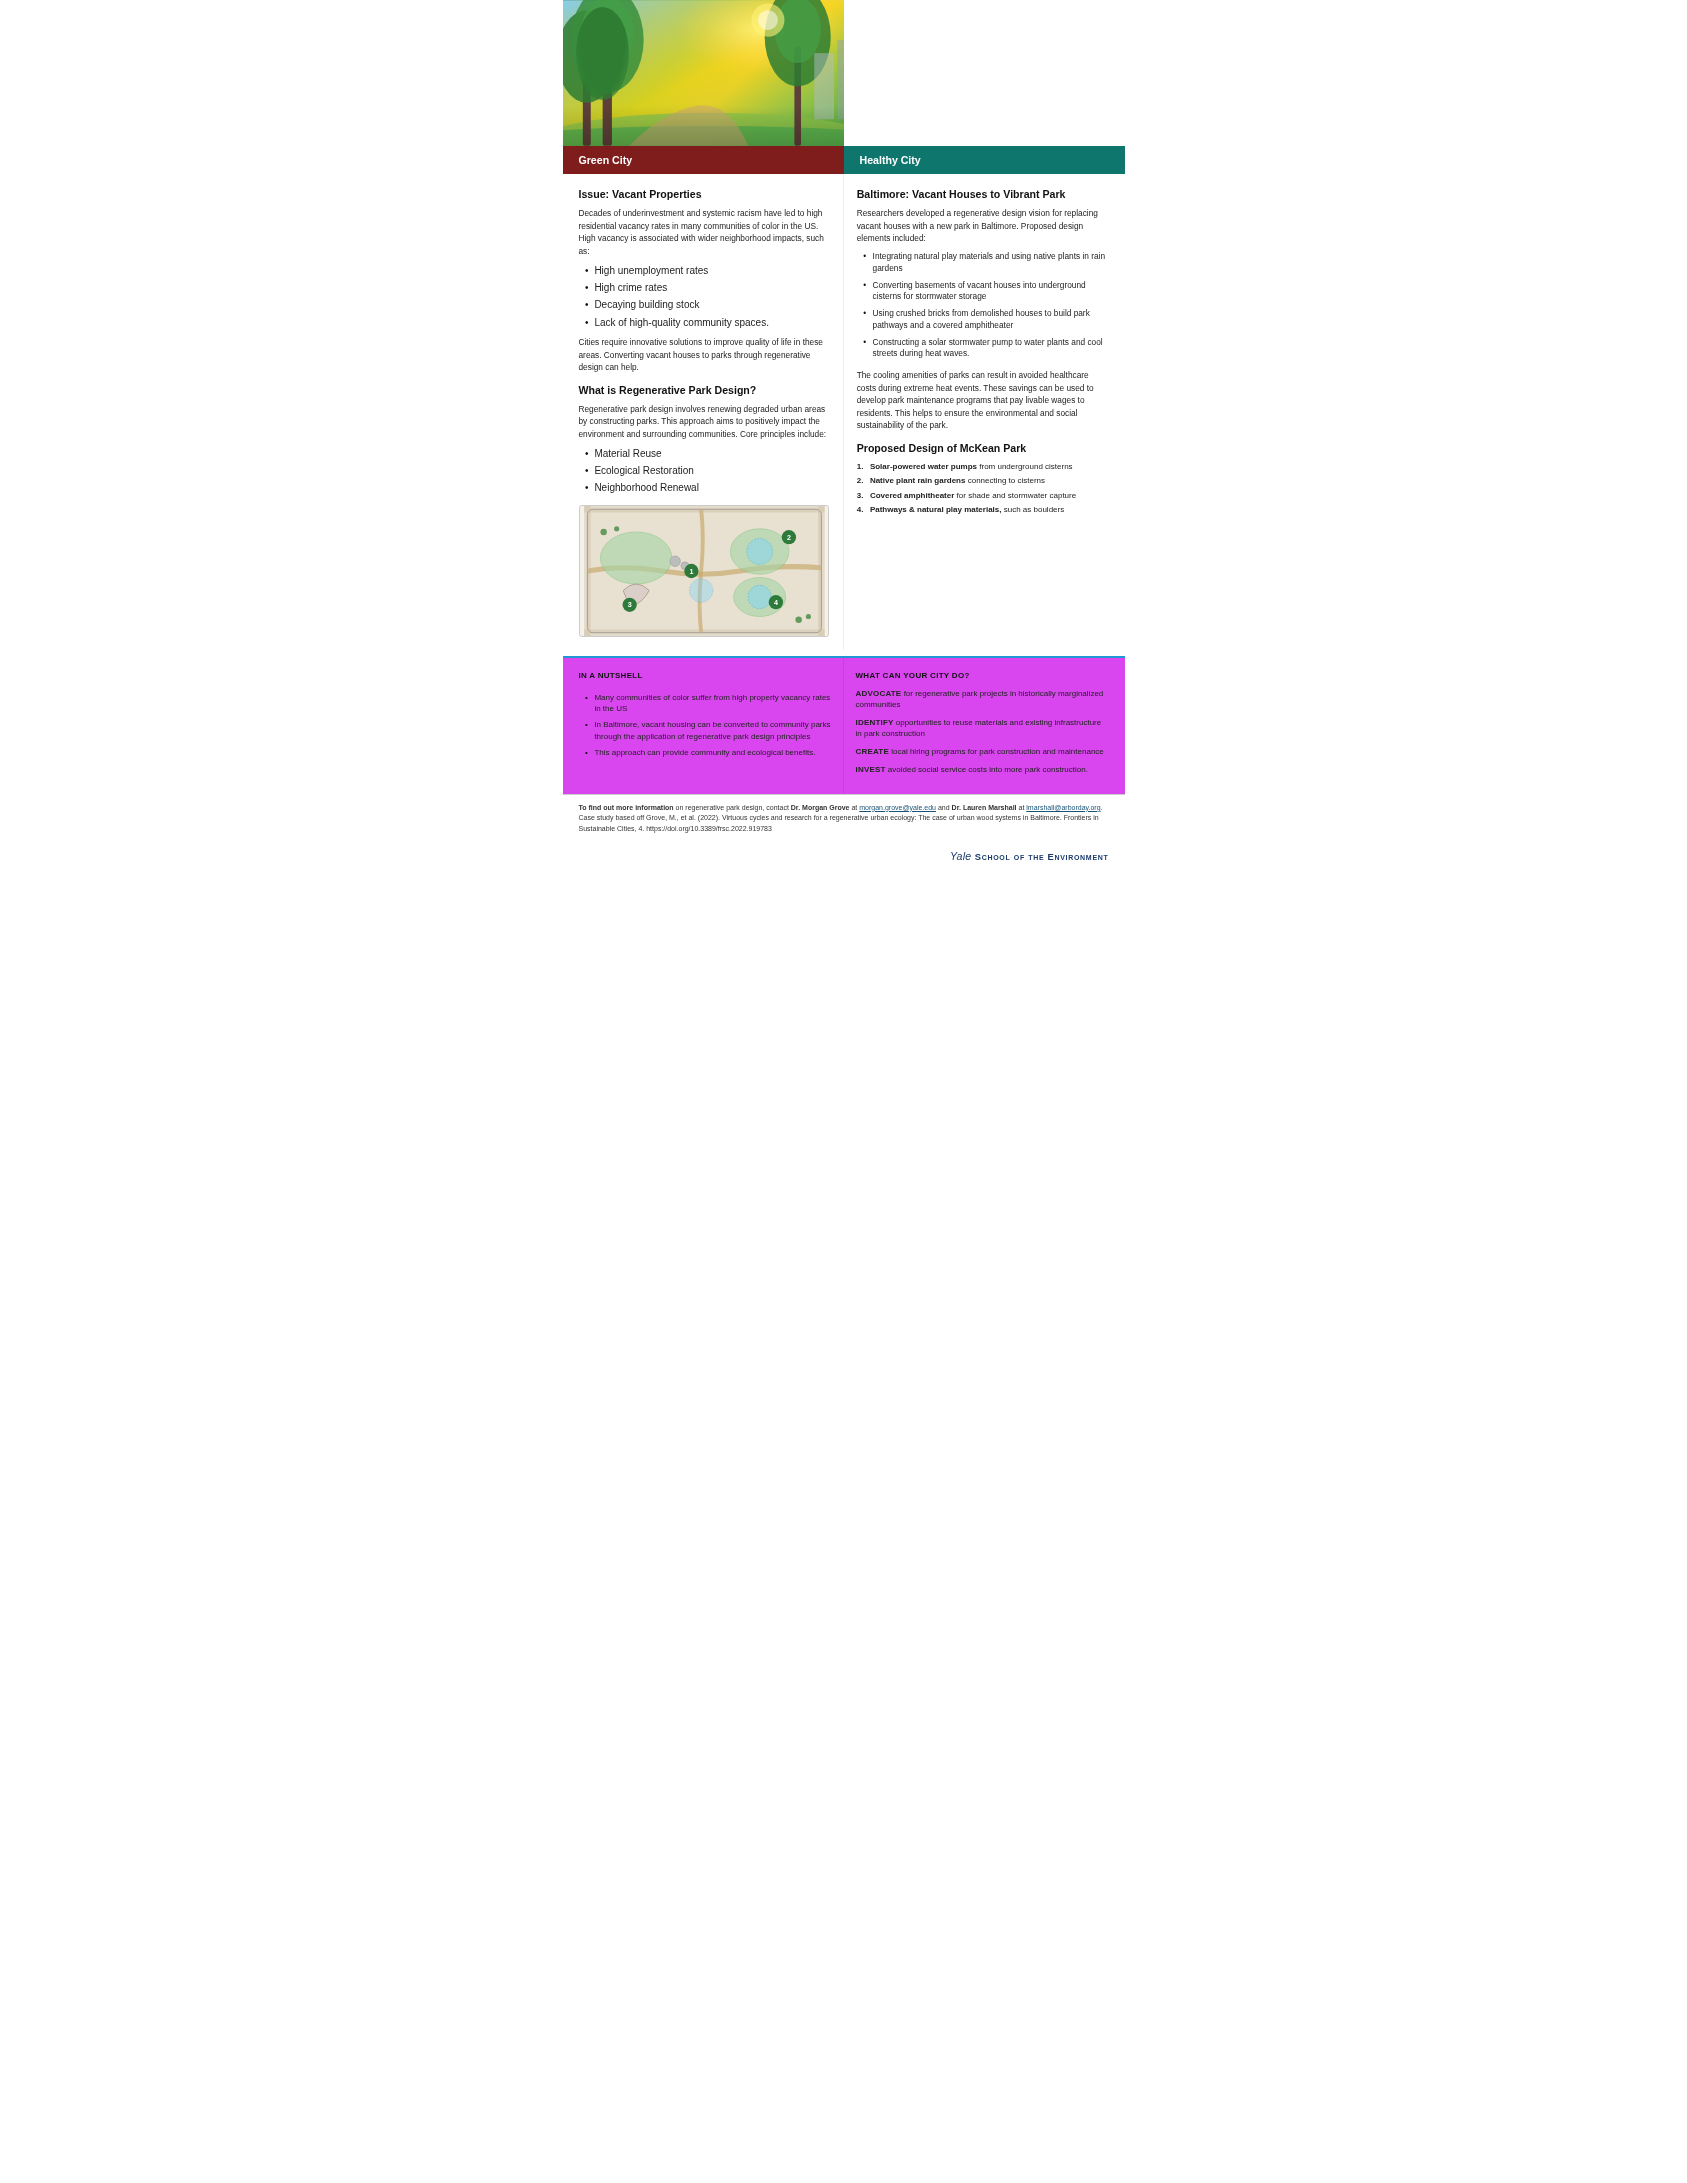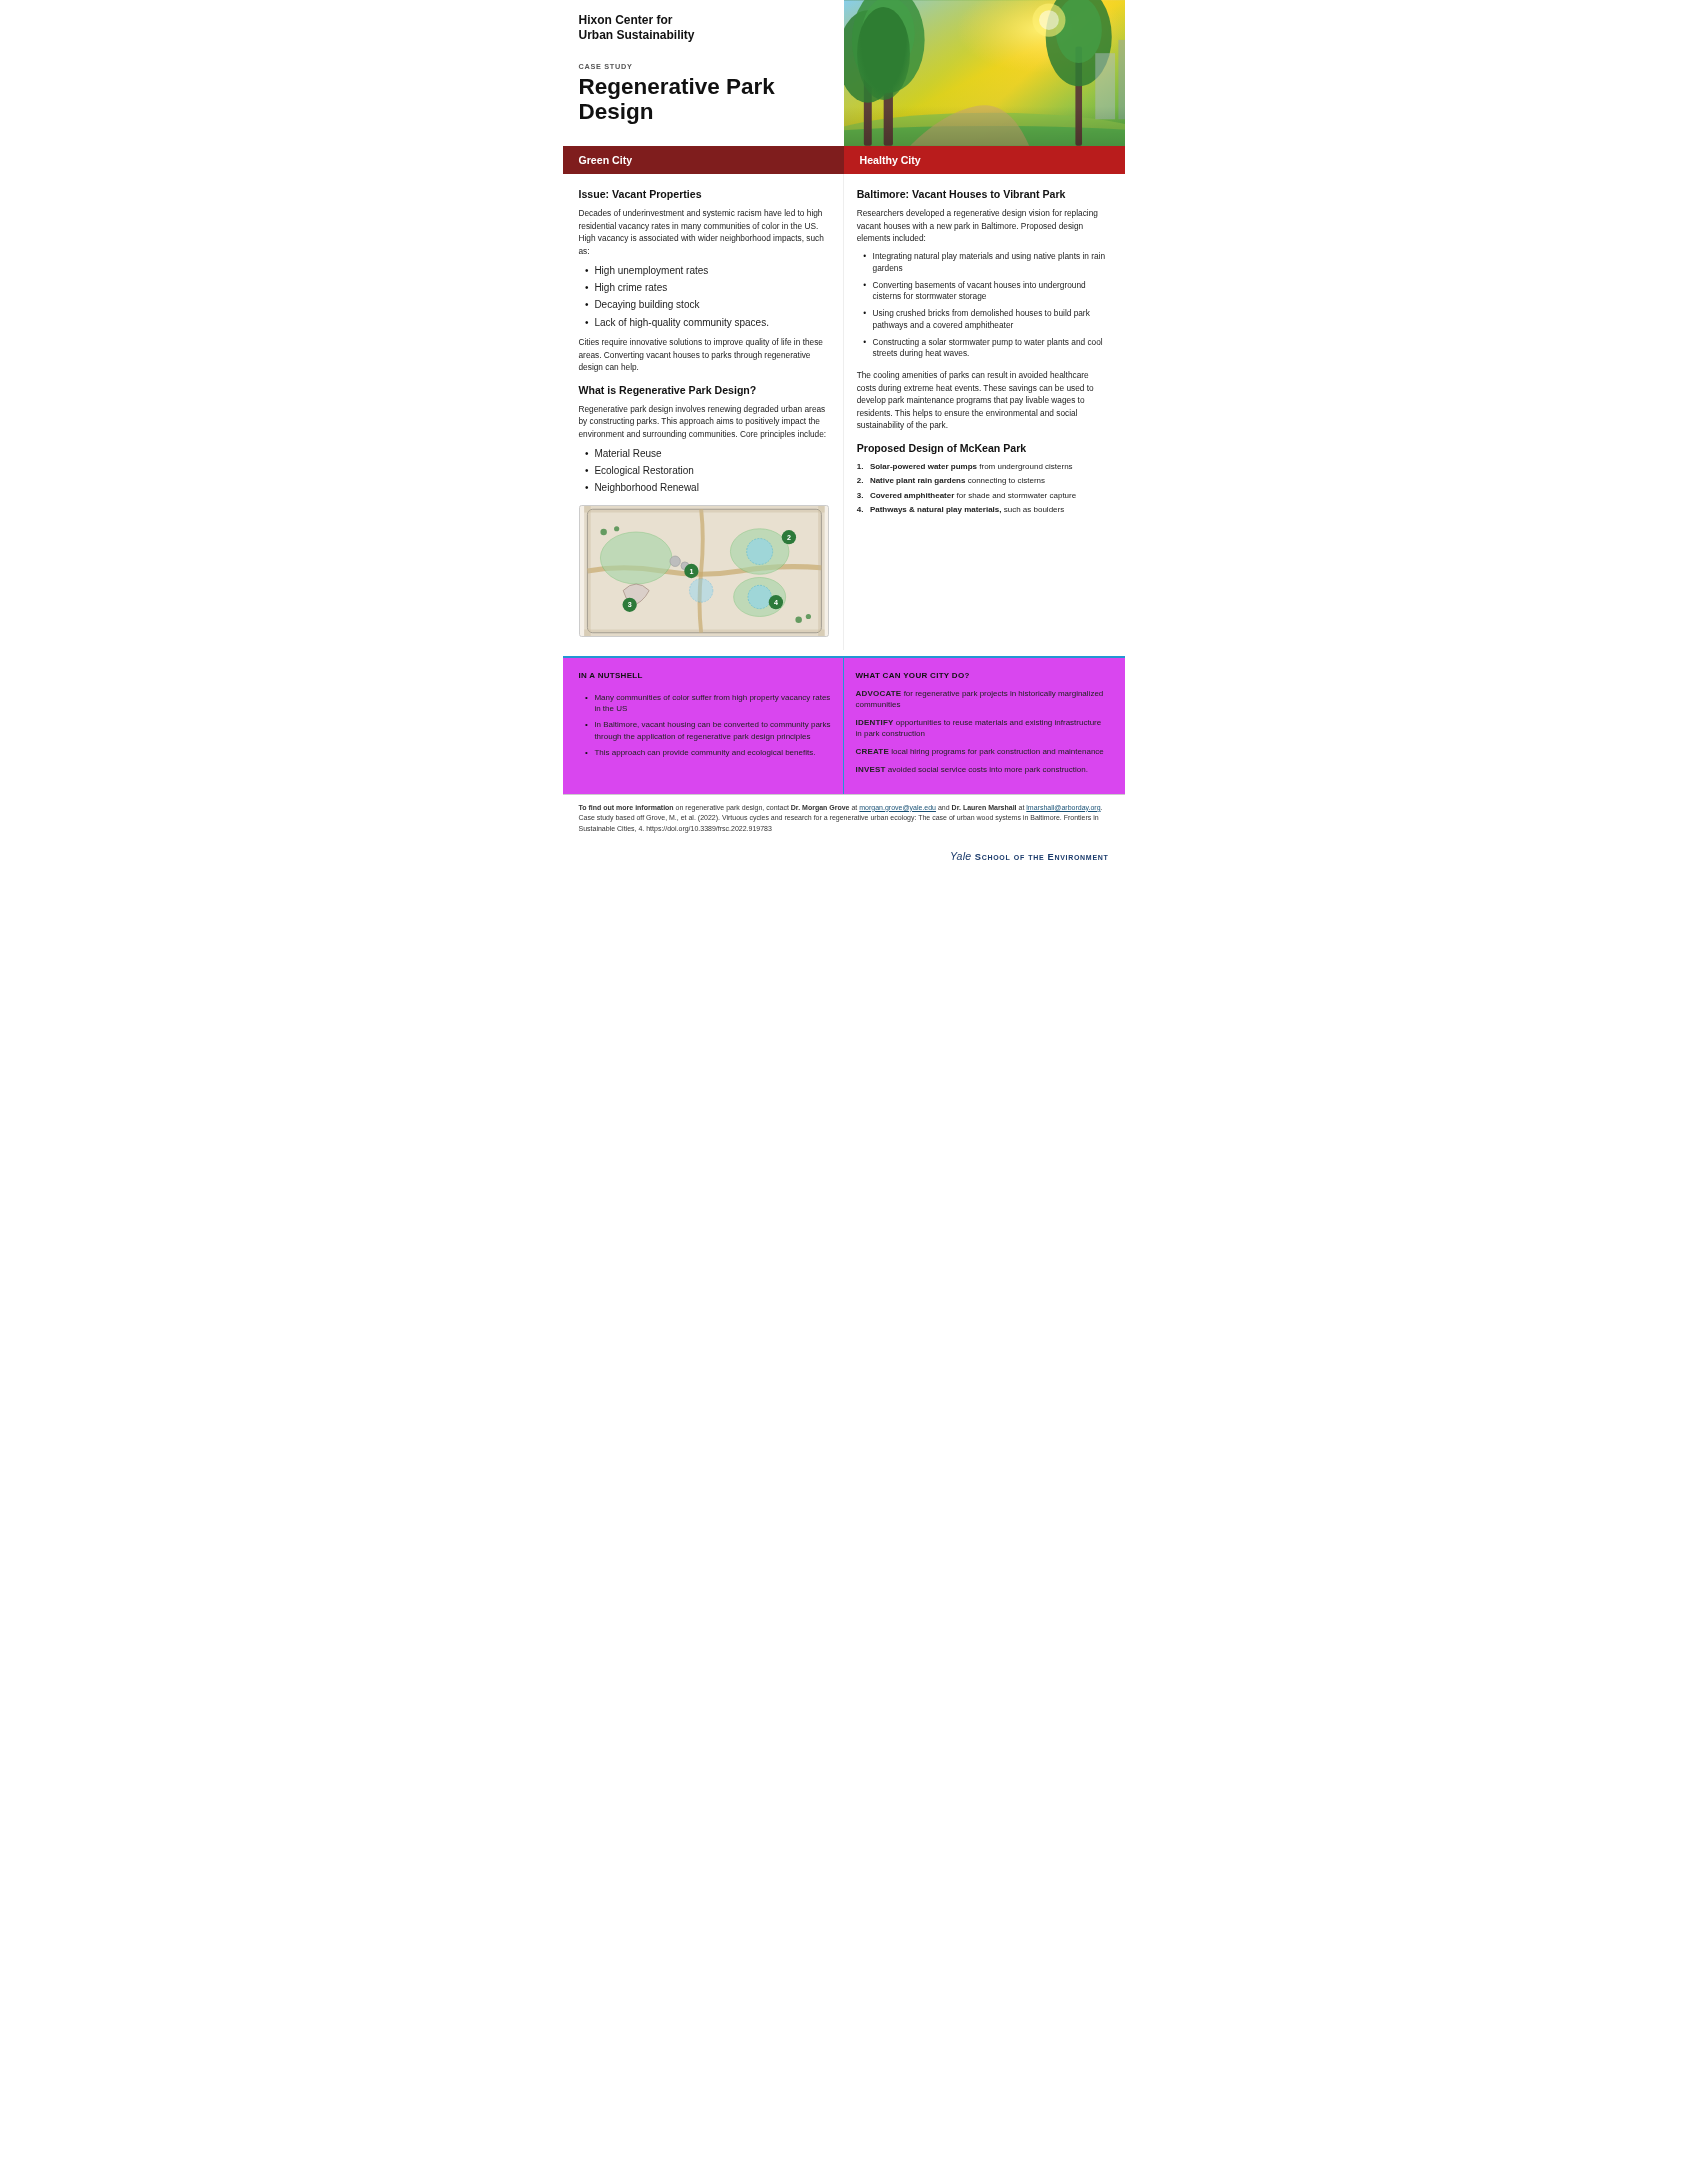--- a/index.html
+++ b/index.html
@@ -86,21 +86,21 @@
       background: #7f1d1d;
       color: #fff;
       font-weight: 800;
       font-size: 10.6px;
       padding: 6.6px 16px;
       width: 50%;
       display: flex;
       align-items: center;
     }
     .tag-blue {
-      background: #b91c1c;
+      background: #0f766e;
       color: #fff;
       font-weight: 800;
       font-size: 10.6px;
       padding: 6.6px 16px;
       width: 50%;
       display: flex;
       align-items: center;
     }
 
     
@@ -301,28 +301,20 @@
     }
 
     .content-section {
       margin-bottom: 9.3px;
     }
   </style>
 </head>
 <body>
 
 <div class="header">
-  <div class="header-left">
-    <div class="header-logo-text">
-      <span>Hixon Center for</span><br>
-      <span>Urban Sustainability</span>
-    </div>
-    <div class="case-study-label">CASE STUDY</div>
-    <div class="main-title">Regenerative Park Design</div>
-  </div>
   <div class="header-right">
     <div class="park-image">
       <svg width="100%" height="146" xmlns="http://www.w3.org/2000/svg" viewBox="0 0 425 220">
 
         <defs>
           <linearGradient id="skyGrad" x1="0%" y1="0%" x2="100%" y2="100%">
             <stop offset="0%" style="stop-color:#87CEEB;stop-opacity:1"></stop>
             <stop offset="50%" style="stop-color:#ffd700;stop-opacity:0.6"></stop>
             <stop offset="100%" style="stop-color:#4CAF50;stop-opacity:0.8"></stop>
           </linearGradient>

